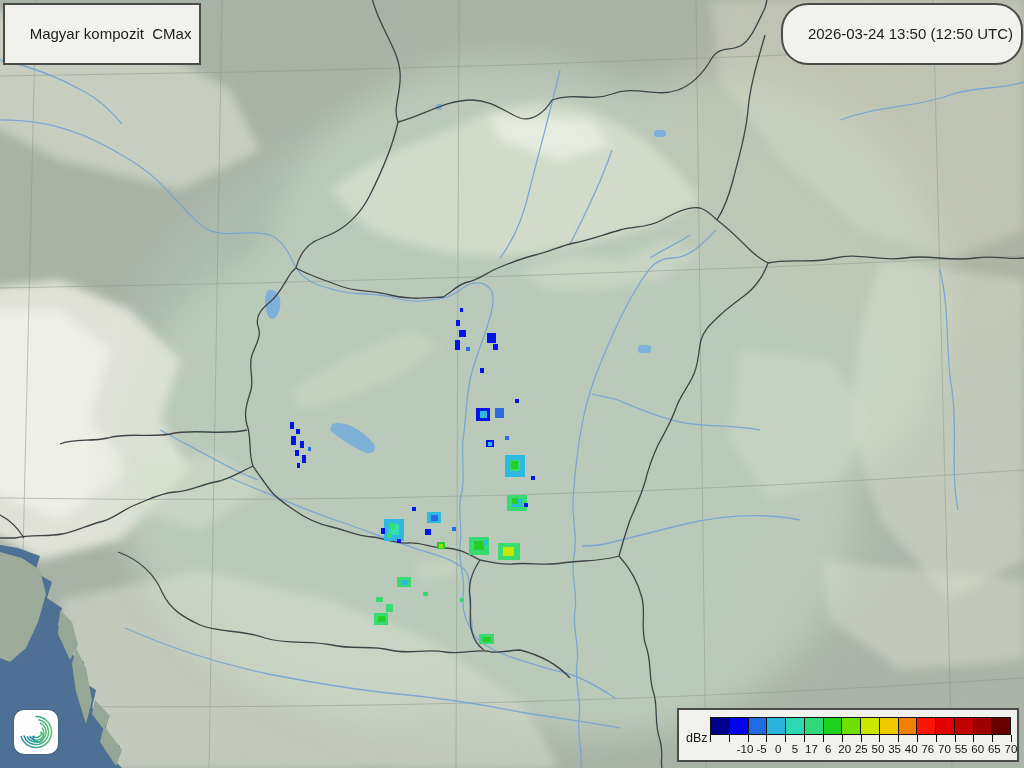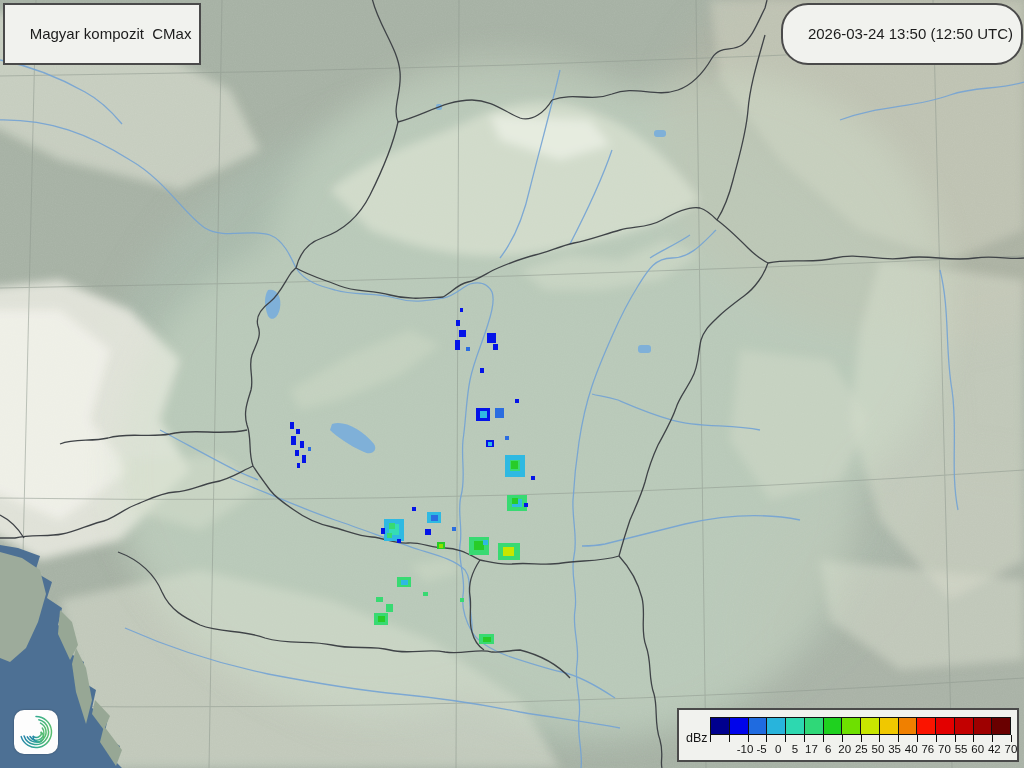--- a/index.html
+++ b/index.html
@@ -267,21 +267,21 @@
         <span style="left: 31.25%;">6</span>
         <span style="left: 37.5%; text-align: right;">20</span>
         <span style="left: 43.75%;">25</span>
         <span style="left: 50%;">50</span>
         <span style="left: 56.25%;">35</span>
         <span style="left: 62.5%;">40</span>
         <span style="left: 68.75%;">76</span>
         <span style="left: 75%;">70</span>
         <span style="left: 81.25%;">55</span>
         <span style="left: 87.5%;">60</span>
-        <span style="left: 93.75%;">42</span>
+        <span style="left: 93.75%;">65</span>
         <span style="left: 100%;">70</span>
       </div>
   </div>
 
   <div id="logo">
     <svg viewBox="-22 -22 44 44">
       <defs>
         <linearGradient id="logoGrad" x1="0" y1="0" x2="1" y2="0">
           <stop offset="0" stop-color="#2585a8"></stop>
           <stop offset="0.5" stop-color="#35ab93"></stop>

